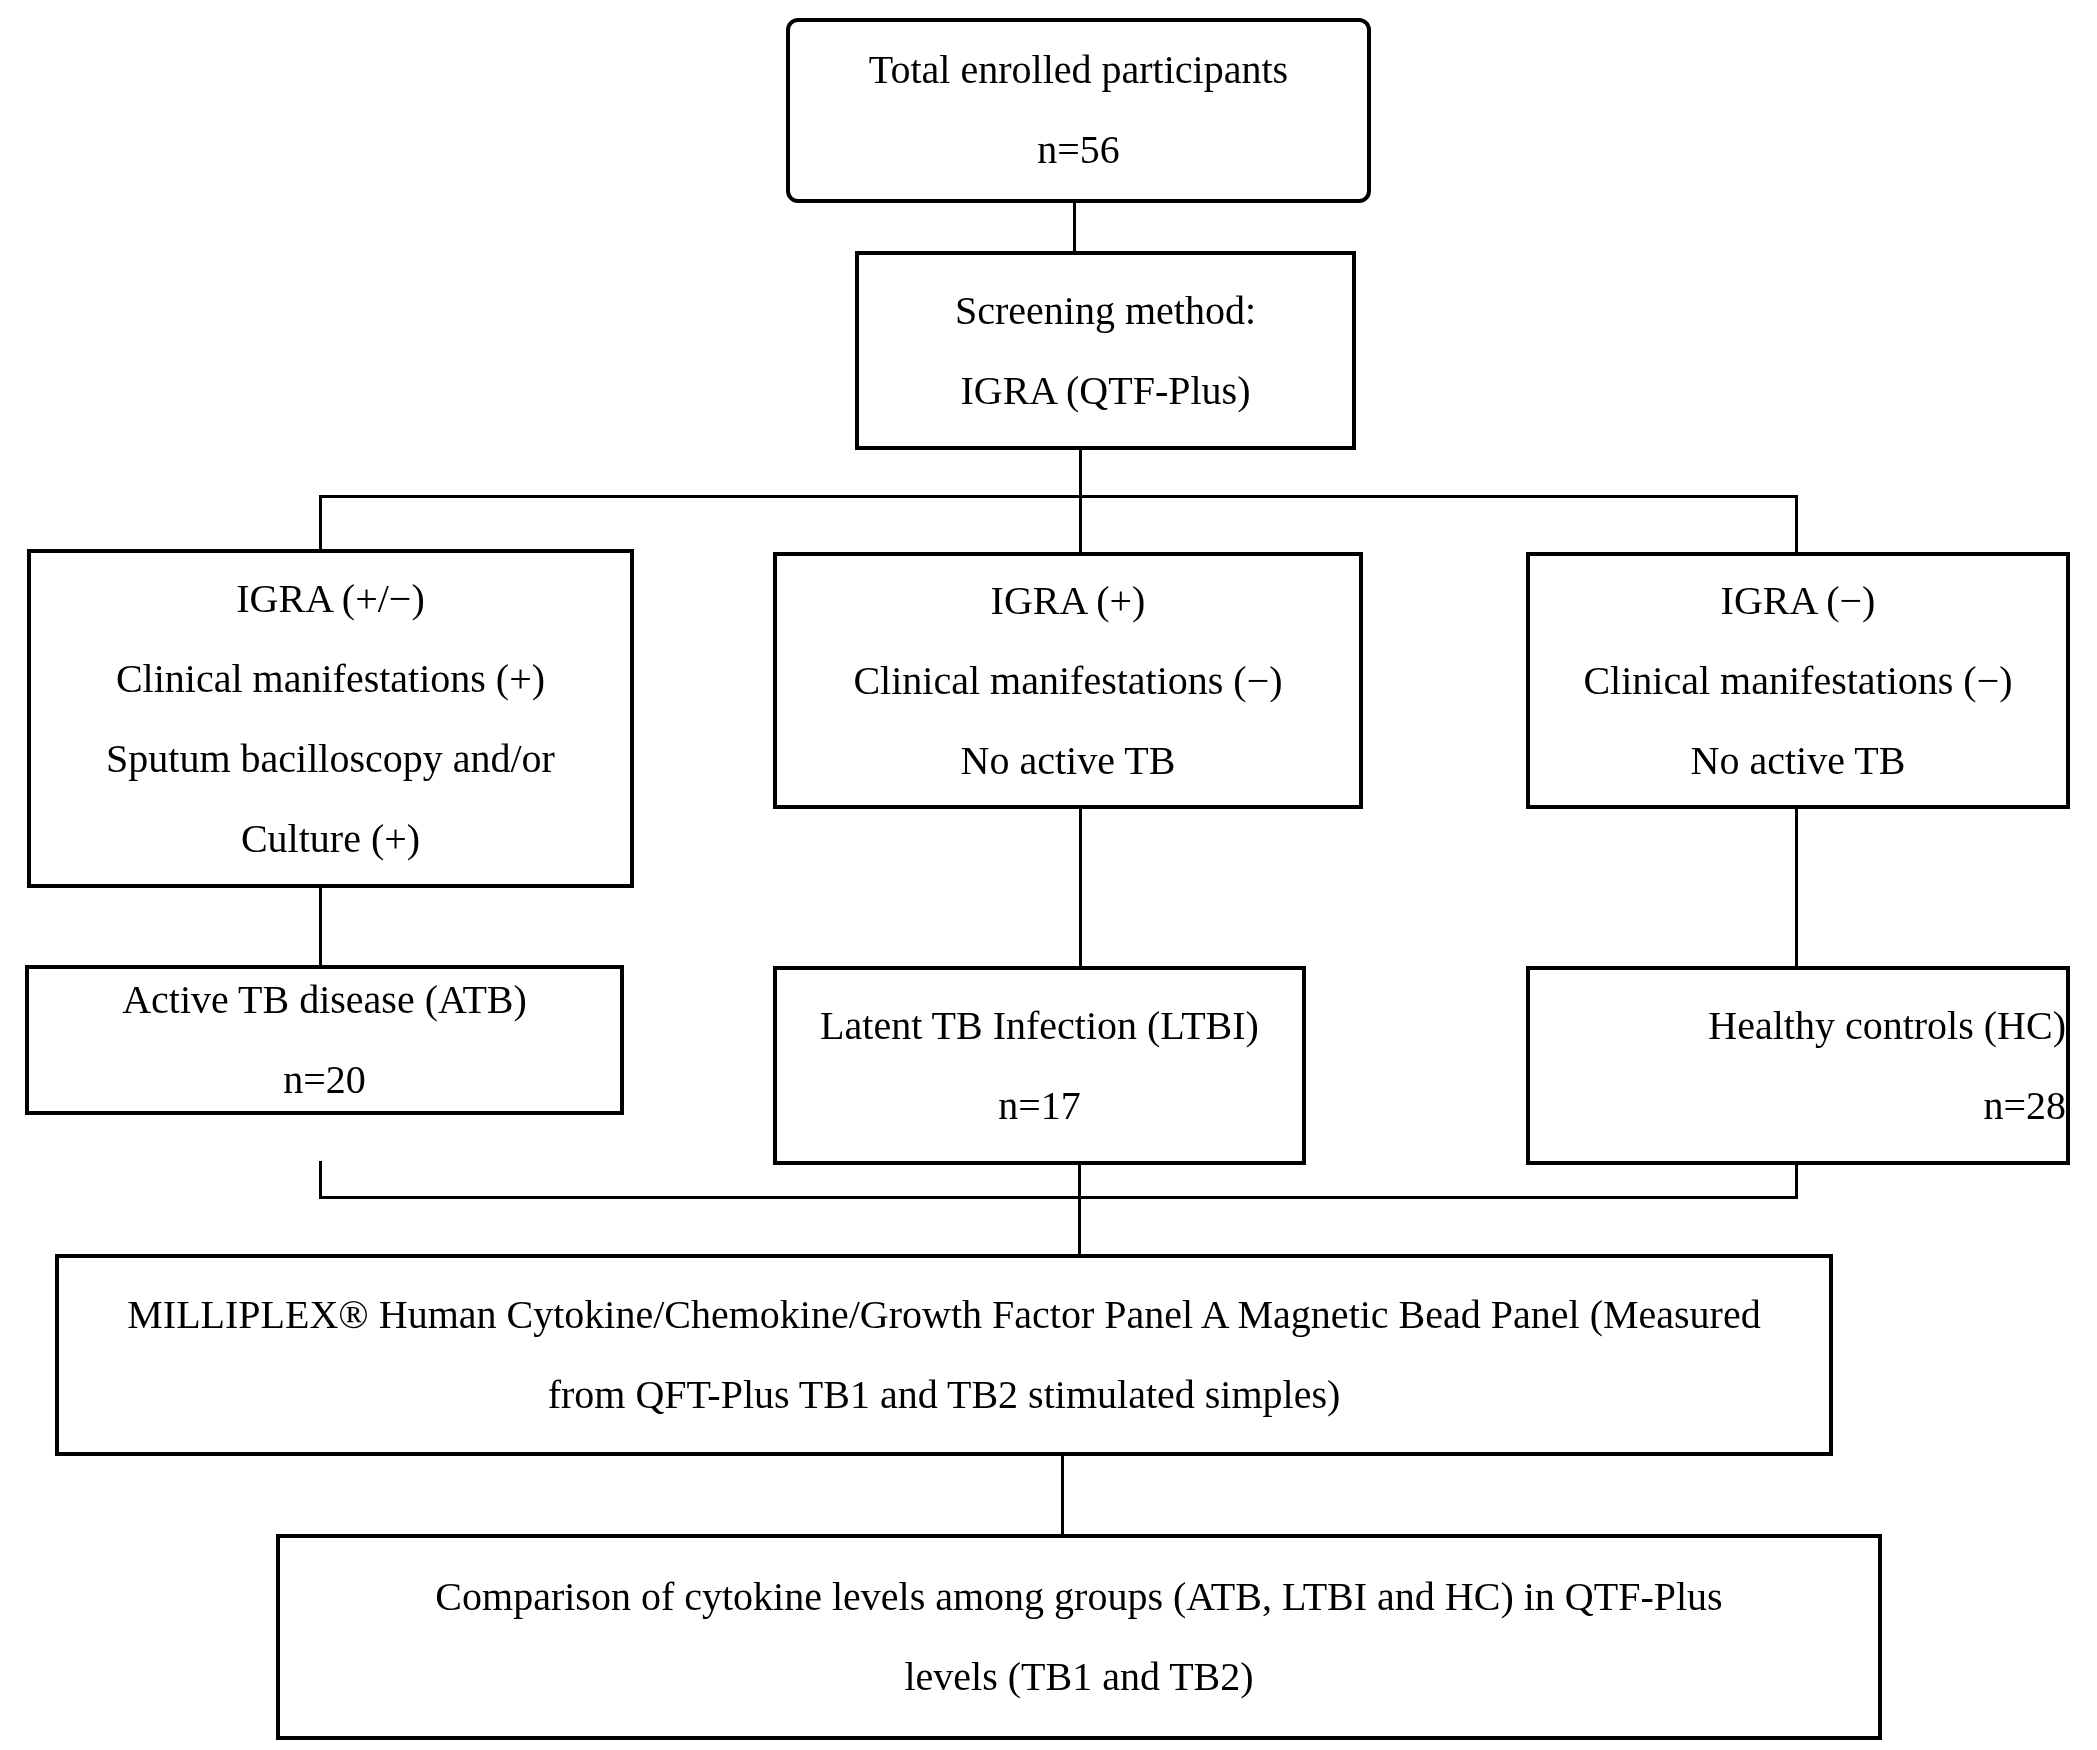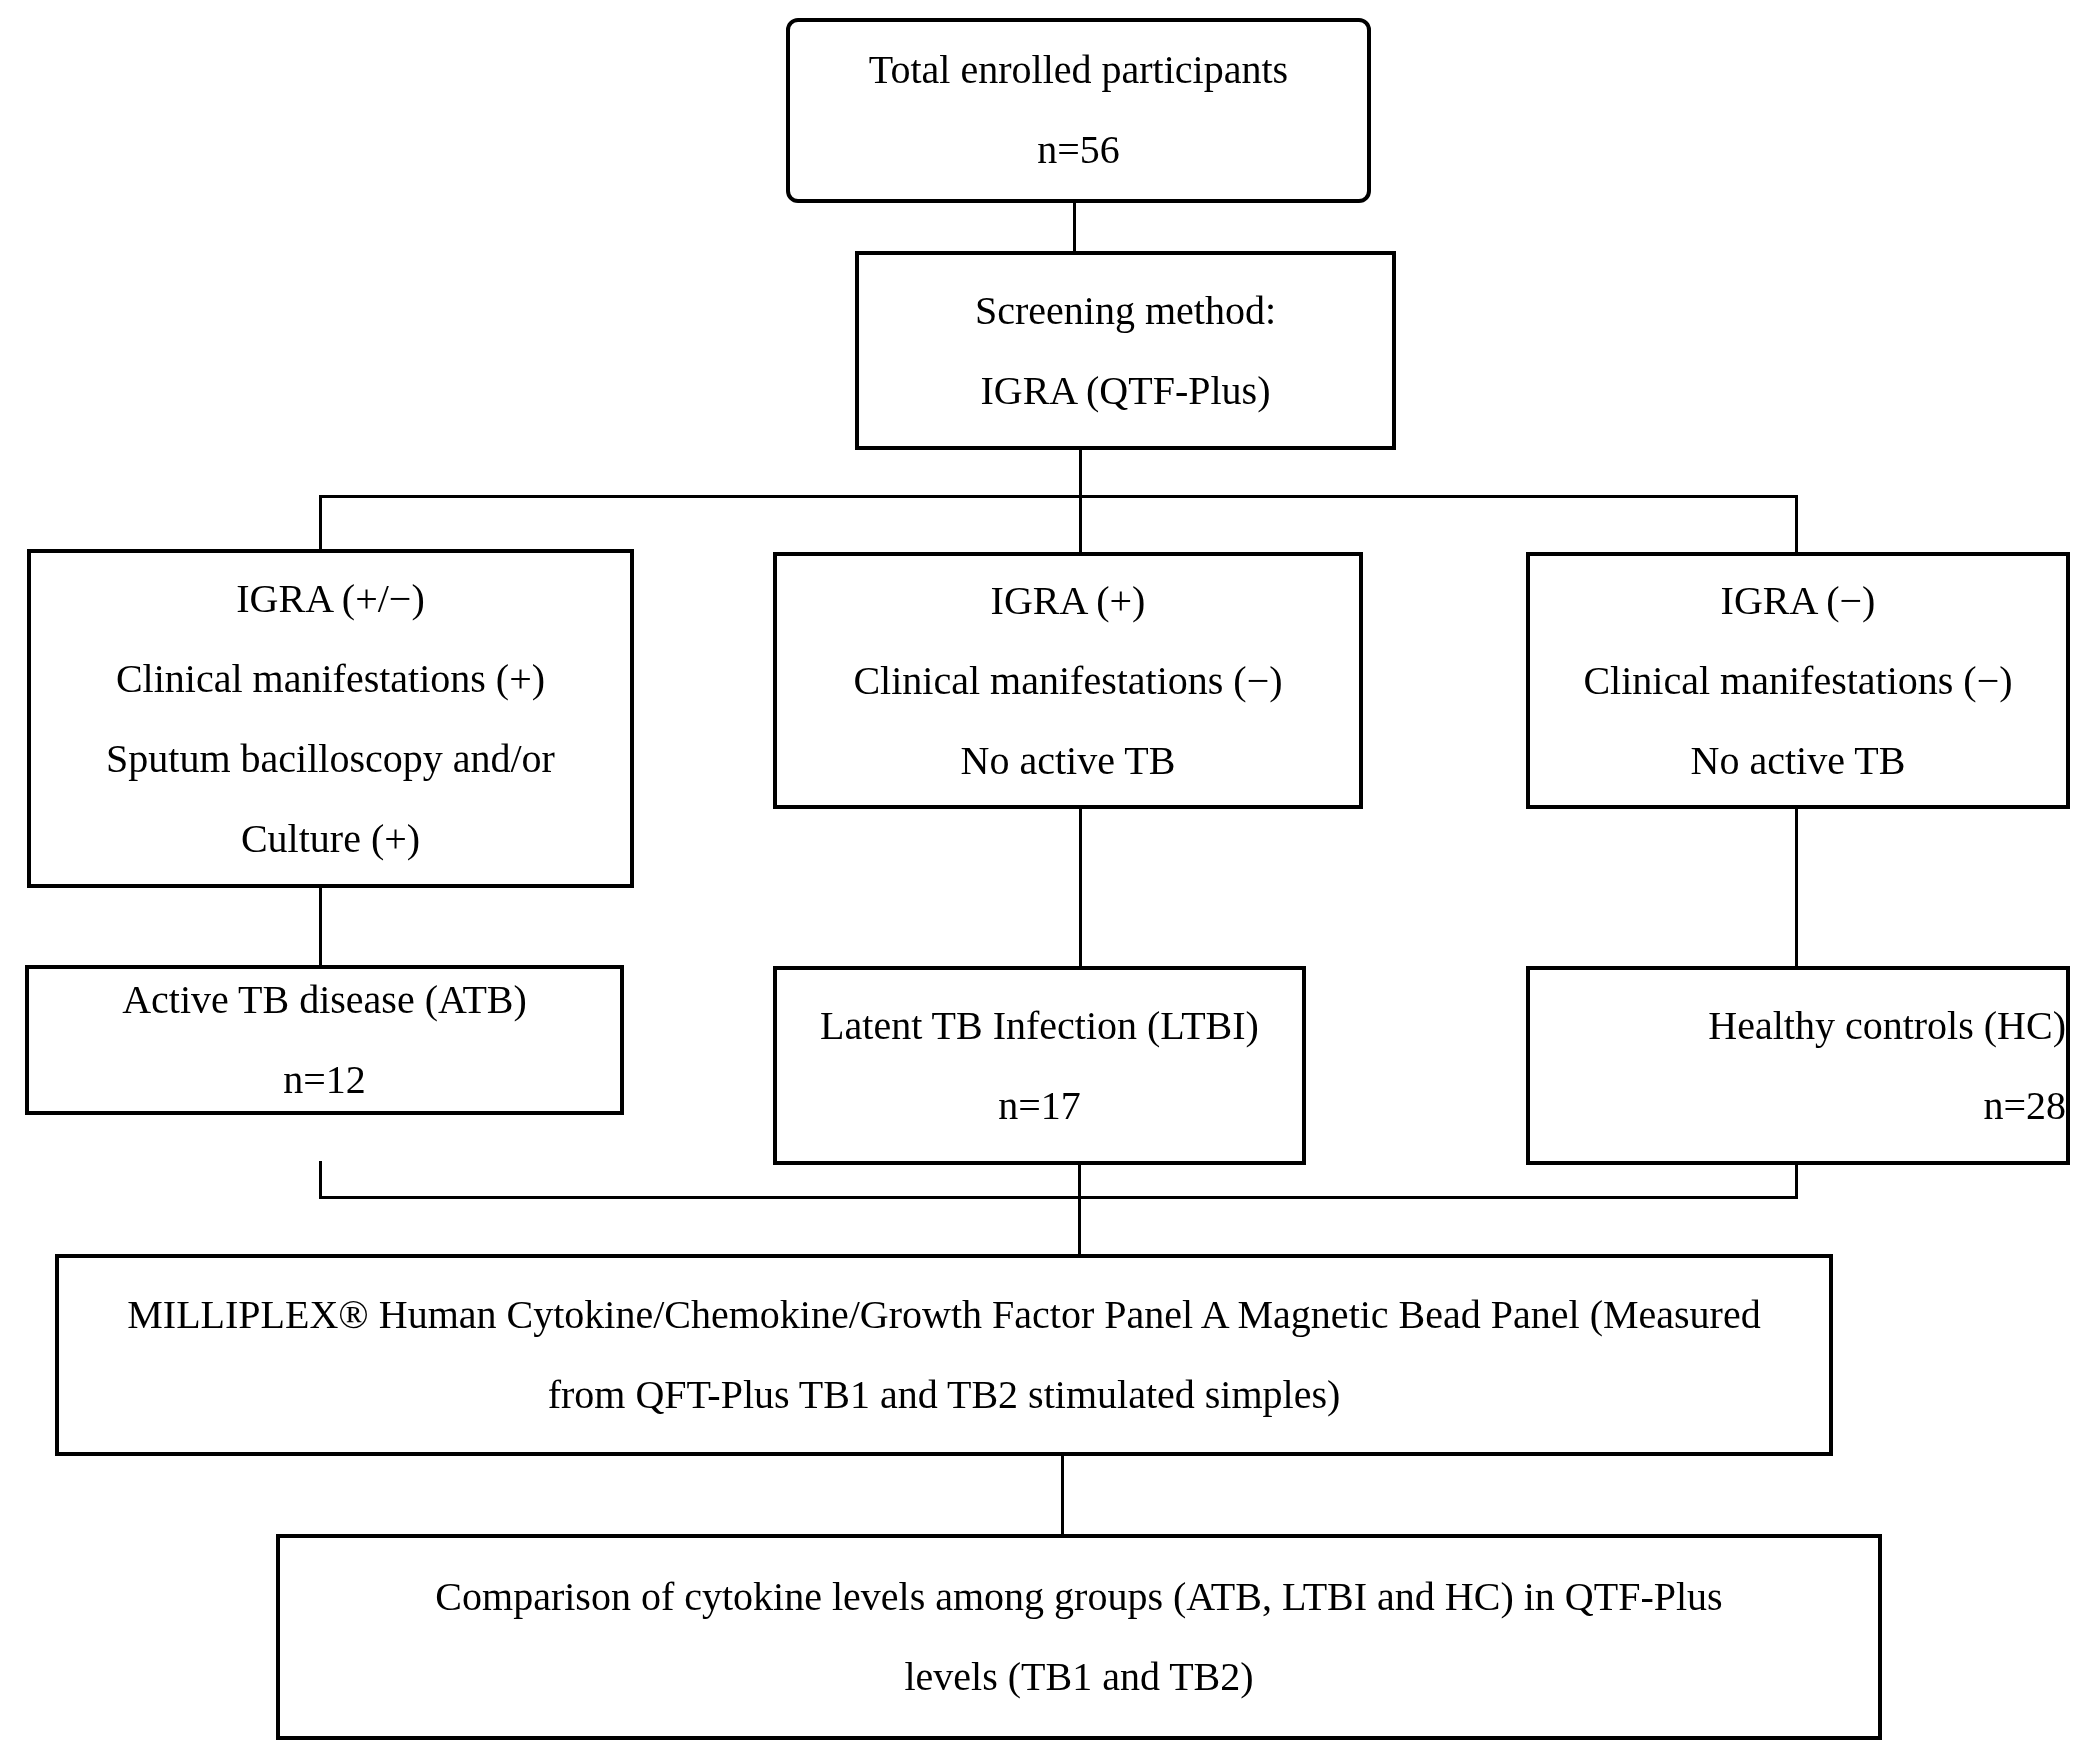--- a/index.html
+++ b/index.html
@@ -42,21 +42,21 @@
 </head>
 <body>
 
 <div id="canvas">
 
   <div class="node" style="left:786px; top:17.7px; width:585px; height:185px;border-radius:12px;">
     <div class="line">Total enrolled participants</div>
     <div class="line">n=56</div>
   </div>
 
-  <div class="node" style="left:855px; top:251px; width:541px; height:199px;">
+  <div class="node" style="left:855px; top:251px; width:501px; height:199px;">
     <div class="line">Screening method:</div>
     <div class="line">IGRA (QTF-Plus)</div>
   </div>
 
   <div class="node" style="left:27px; top:549px; width:607px; height:339px;">
     <div class="line">IGRA (+/−)</div>
     <div class="line">Clinical manifestations (+)</div>
     <div class="line">Sputum bacilloscopy and/or</div>
     <div class="line">Culture (+)</div>
   </div>
@@ -68,21 +68,21 @@
   </div>
 
   <div class="node" style="left:1526px; top:552px; width:544px; height:257px;">
     <div class="line">IGRA (−)</div>
     <div class="line">Clinical manifestations (−)</div>
     <div class="line">No active TB</div>
   </div>
 
   <div class="node" style="left:25px; top:965px; width:599px; height:150px;">
     <div class="line">Active TB disease (ATB)</div>
-    <div class="line">n=12</div>
+    <div class="line">n=20</div>
   </div>
 
   <div class="node" style="left:773px; top:966px; width:533px; height:199px;">
     <div class="line">Latent TB Infection (LTBI)</div>
     <div class="line">n=17</div>
   </div>
 
   <div class="node" style="left:1526px; top:966px; width:544px; height:199px;align-items:flex-end;">
     <div class="line">Healthy controls (HC)</div>
     <div class="line">n=28</div>

